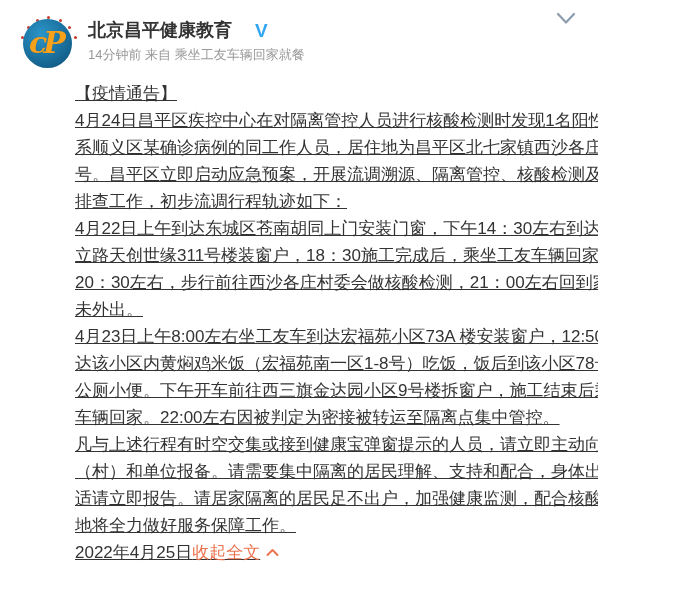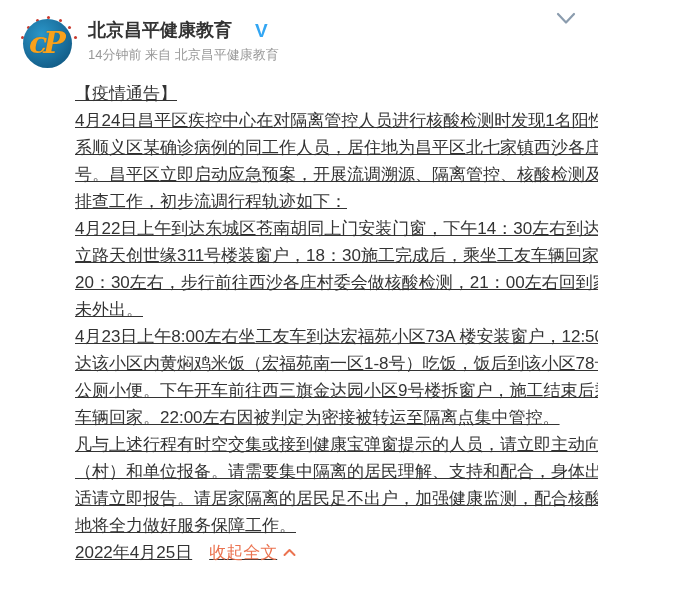--- a/index.html
+++ b/index.html
@@ -100,21 +100,21 @@
     line-height: 27px;
     color: var(--text, #333333);
     word-break: normal;
     overflow-wrap: break-word;
   }
   .body p { margin: 0; text-decoration: underline; }
   .title { margin-bottom: 23px; }
   .last-line { white-space: nowrap; }
   .collapse {
     color: var(--link_orange, #eb7350);
-    margin-left: 17px;
+    margin-left: 0;
     cursor: pointer;
   }
   .caret-up {
     color: var(--link_orange, #eb7350);
     margin-left: 6px;
     display: inline-block;
     line-height: 0;
     vertical-align: 1px;
     cursor: pointer;
   }
@@ -129,21 +129,21 @@
     <div class="globe">
       <span class="monogram">cP</span>
     </div>
   </div>
 
   <div class="user-row">
     <span class="username">北京昌平健康教育</span>
     <span class="badge">V</span>
   </div>
 
-  <div class="meta">14分钟前 来自 北京昌平健康教育</div>
+  <div class="meta">14分钟前 来自 乘坐工友车辆回家就餐</div>
 
   <div class="chevron">
     <svg width="20" height="13" viewBox="0 0 20 13">
       <polyline points="2,2 10,10.5 18,2" fill="none" stroke="currentColor" stroke-width="2.2" stroke-linecap="round" stroke-linejoin="round"></polyline>
     </svg>
   </div>
 
   <div class="body">
     <p class="title">【疫情通告】</p>
     <p>4月24日昌平区疾控中心在对隔离管控人员进行核酸检测时发现1名阳性人员，系顺义区某确诊病例的同工作人员，居住地为昌平区北七家镇西沙各庄村17号。昌平区立即启动应急预案，开展流调溯源、隔离管控、核酸检测及风险点位排查工作，初步流调行程轨迹如下：</p>

